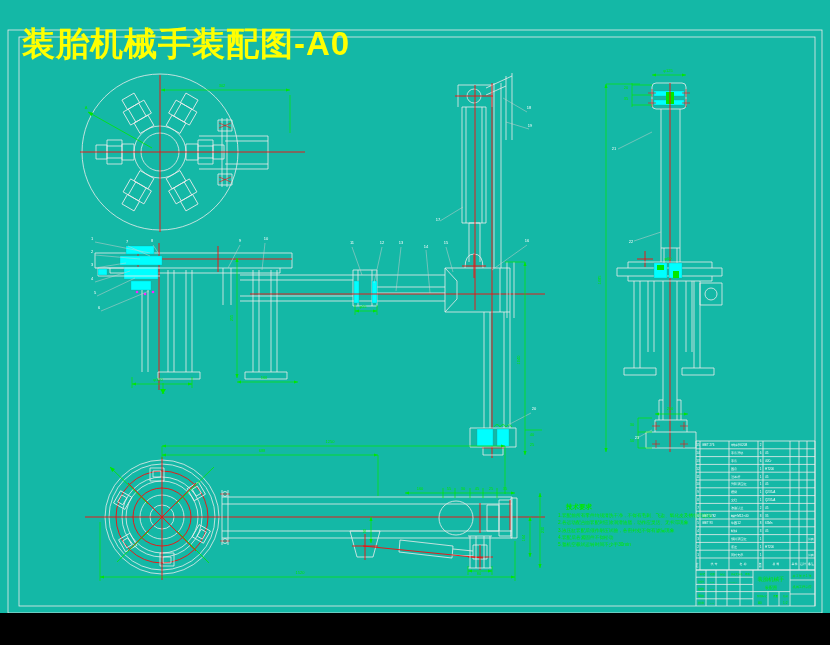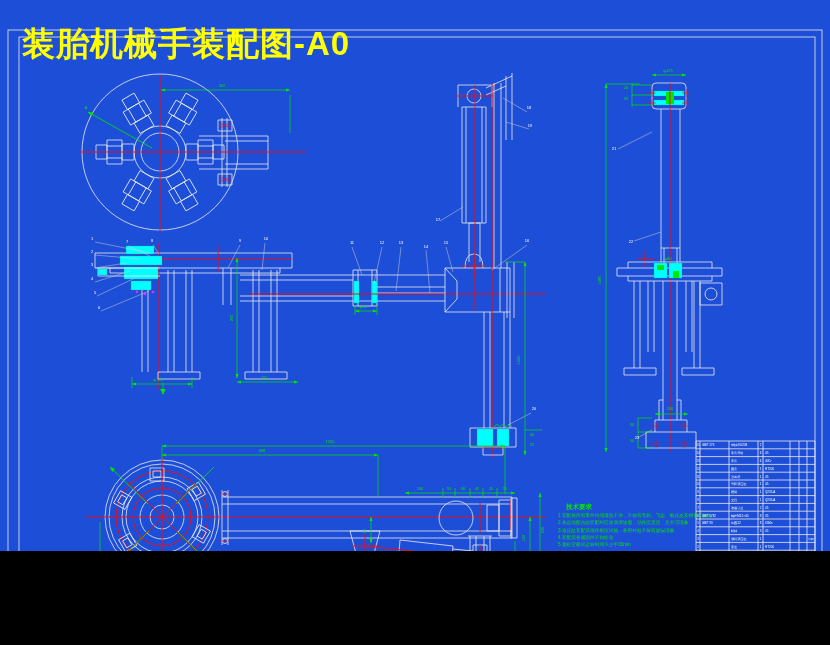--- a/index.html
+++ b/index.html
@@ -1,16 +1,16 @@
 <!DOCTYPE html>
 <html><head>
 <meta charset="utf-8">
 <style>
   html,body{margin:0;padding:0;background:#000;}
-  .page{position:relative;width:830px;height:551px;background:#1d4ed8;overflow:hidden;
+  .page{position:relative;width:830px;height:613px;background:#14b8a6;overflow:hidden;
         font-family:"Liberation Sans",sans-serif;}
   svg{position:absolute;left:0;top:0;}
   
   .w  {stroke:#ececec;stroke-width:.8;fill:none;}
   .wt {stroke:#cfcfcf;stroke-width:.5;fill:none;}
   .r  {stroke:#fa0a0a;stroke-width:.9;fill:none;}
   .rt {stroke:#fa0a0a;stroke-width:.6;fill:none;}
   .g  {stroke:#00e800;stroke-width:.7;fill:none;}
   .dim{stroke:#00e800;stroke-width:.7;fill:none;marker-start:url(#ga);marker-end:url(#ga);}
   .gl {stroke:#00e800;stroke-width:.8;fill:none;marker-start:url(#ga);}

